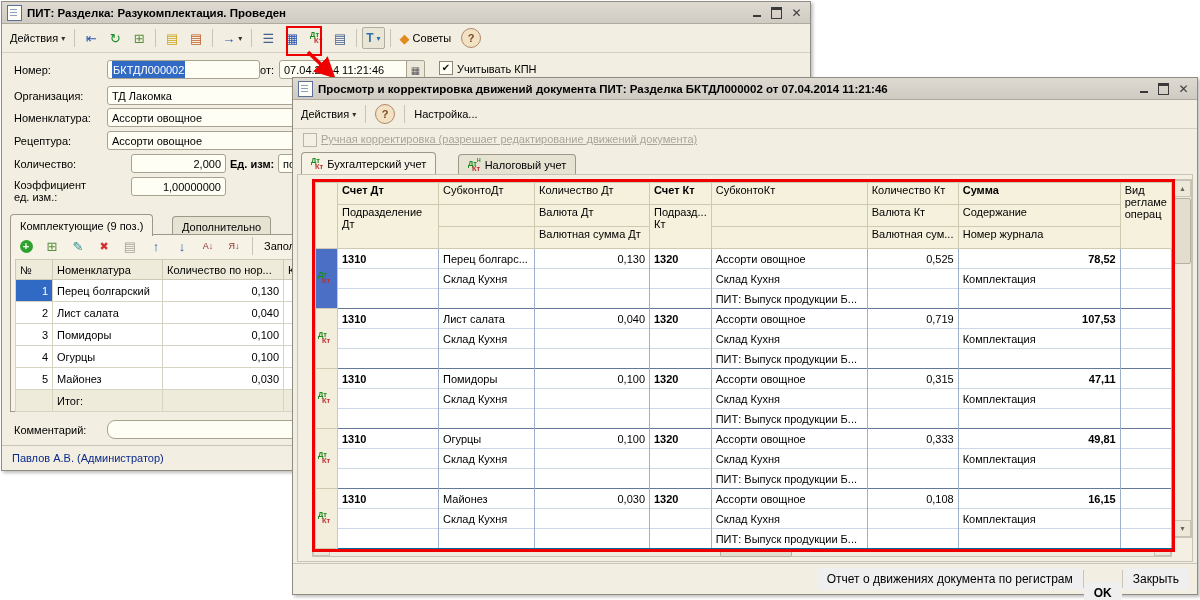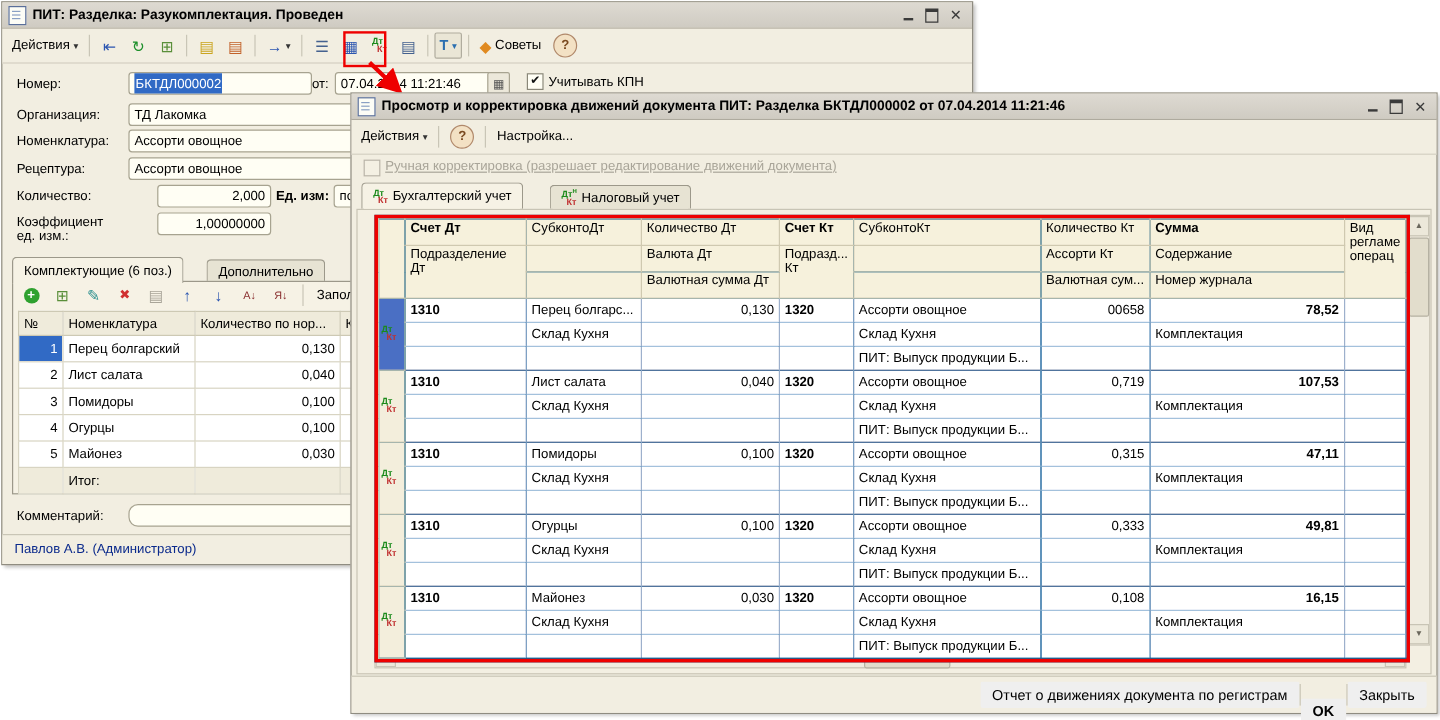--- a/index.html
+++ b/index.html
@@ -223,21 +223,21 @@
     <div class="ffield" style="left:276px;top:152px;width:55px;">
         <span>пор</span>
       </div>
 
     <span class="flabel" style="top:177px;"><span>Коэффициент</span><br><span>ед. изм.:</span></span>
     <div class="ffield numr" style="left:129px;top:175px;width:85px;">
         <span>1,00000000</span>
       </div>
 
     <div class="tab active" style="left:8px;top:212px;">
-        <span>Комплектующие (6 поз.)</span>
+        <span>Комплектующие (9 поз.)</span>
       </div>
     <div class="tab" style="left:170px;top:214px;">
         <span>Дополнительно</span>
       </div>
     <div class="panel" style="left:8px;top:232px;width:422px;height:176px;">
       <div style="display:flex;align-items:center;height:22px;padding:0 4px;gap:4px;">
         <button class="tbtn" style="height:18px;">
             <span style="color:#fff;background:#2fa12f;border-radius:50%;width:13px;height:13px;display:inline-flex;align-items:center;justify-content:center;font-weight:bold;font-size:11px;">+</span>
           </button>
         <button class="tbtn" style="height:18px;">
@@ -426,21 +426,21 @@
             <th>Количество Кт</th>
             <th class="b">Сумма</th>
             <th class="wrap" rowspan="3">Вид регламе операц</th>
           </tr>
           <tr>
             <th class="wrap" rowspan="2">Подразделение Дт</th>
             <th></th>
             <th>Валюта Дт</th>
             <th class="wrap" rowspan="2">Подразд... Кт</th>
             <th></th>
-            <th>Ассорти Кт</th>
+            <th>Валюта Кт</th>
             <th>Содержание</th>
           </tr>
           <tr>
             <th></th>
             <th>Валютная сумма Дт</th>
             <th></th>
             <th>Валютная сум...</th>
             <th>Номер журнала</th>
           </tr>
         </thead>
@@ -448,21 +448,21 @@
 
             <tr class="r1">
               <td class="icol" rowspan="3">
                 <span class="dtkt-ic"><span class="d">Дт</span><span class="k">Кт</span></span>
               </td>
               <td class="acct">1310</td>
               <td>Перец болгарс...</td>
               <td class="num">0,130</td>
               <td class="acct">1320</td>
               <td>Ассорти овощное</td>
-              <td class="num">00658</td>
+              <td class="num">0,525</td>
               <td class="num b">78,52</td>
               <td></td>
             </tr>
             <tr class="r2">
               <td></td>
               <td>Склад Кухня</td>
               <td></td>
               <td></td>
               <td>Склад Кухня</td>
               <td></td>

